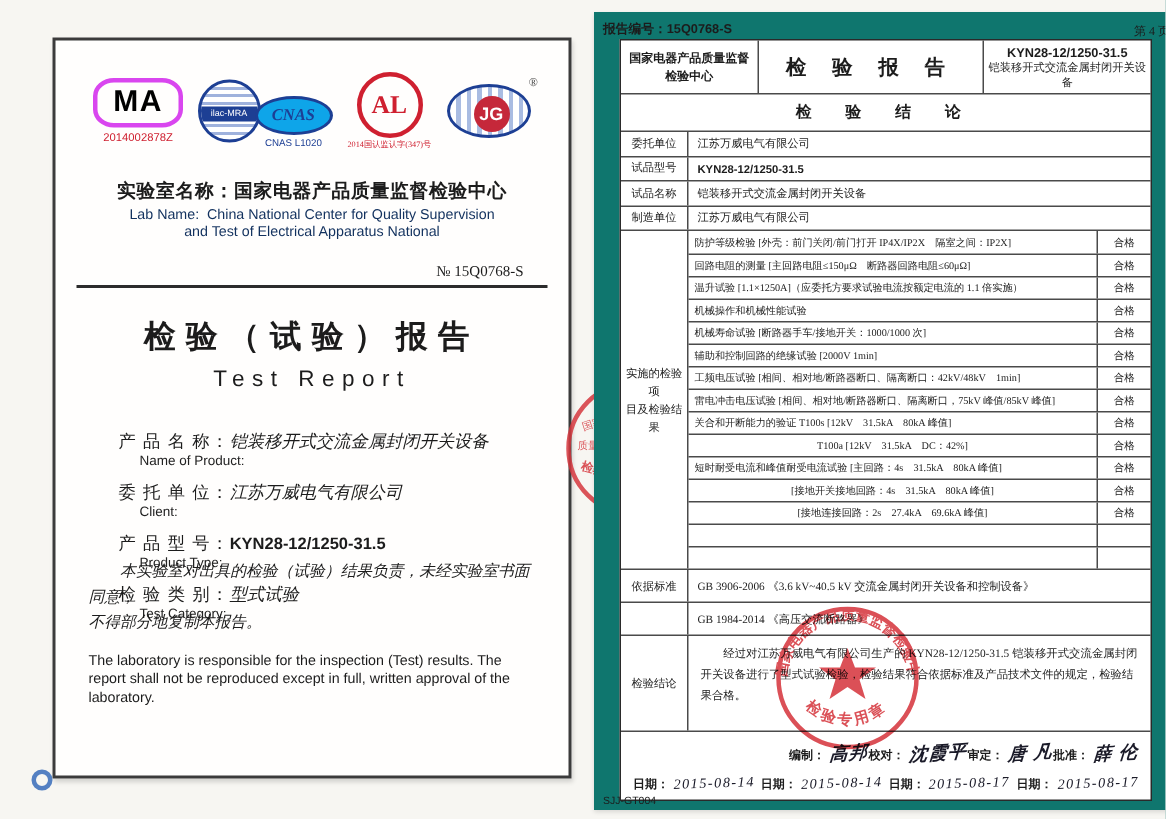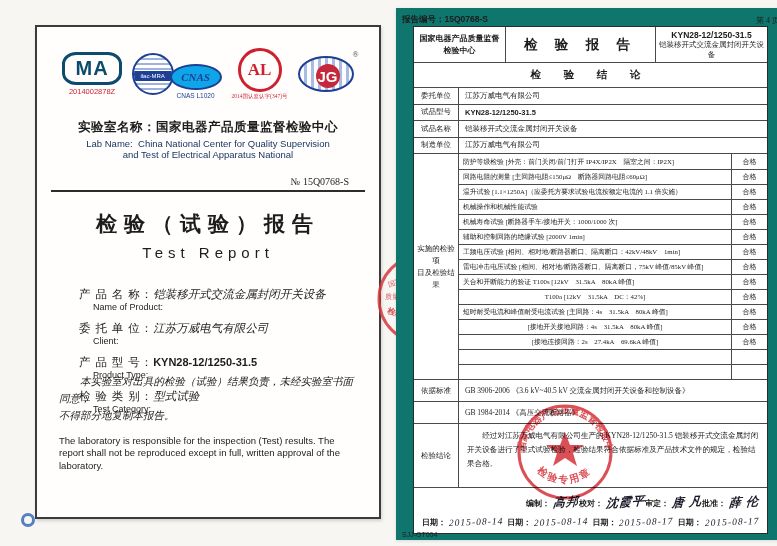--- a/index.html
+++ b/index.html
@@ -4,40 +4,40 @@
 <style>
   * { margin:0; padding:0; box-sizing:border-box; }
   body { background:#e9e9e5; font-family:"Liberation Serif", serif; color:#1c1c1c; }
   .canvas { position:relative; width:777px; height:546px; background:#f7f6f2; overflow:hidden; }
 
   
   .page-left { position:absolute; left:35px; top:25px; width:346px; height:494px;
     background:#fffefd; border:2px solid #3b3b3b; box-shadow:1px 2px 3px rgba(0,0,0,.15); }
   .logo-row { display:flex; align-items:center; justify-content:center; gap:10px; margin-top:16px; height:62px; }
   .logo { position:relative; display:flex; flex-direction:column; align-items:center; }
-  .cma-box { border:3px solid #0c4a6e; border-radius:14px/12px; color:#0c4a6e; font-weight:bold;
+  .cma-box { border:3px solid #d946ef; border-radius:14px/12px; color:#000000; font-weight:bold;
     font-size:20px; padding:2px 10px; font-family:"Liberation Sans",sans-serif; letter-spacing:1px; }
   .cma-cap { color:#cf2030; font-size:7.5px; font-family:"Liberation Sans",sans-serif; margin-top:2px; }
   .ilac { width:42px; height:42px; border-radius:50%; border:2px solid #1d3f94; position:relative;
     background:repeating-linear-gradient(0deg,#ffffff 0 3px,#9fb2dd 3px 5px); overflow:hidden; }
   .ilac-band { position:absolute; left:0; right:0; top:16px; height:10px; background:#1d3f94; color:#fff;
     font-size:6px; text-align:center; line-height:10px; font-family:"Liberation Sans",sans-serif; }
   .cnas { margin-left:-14px; margin-top:14px; }
   .cnas-oval { border:2.5px solid #1d3f94; border-radius:50%; width:52px; height:26px; color:#1d3f94;
     font-weight:bold; font-style:italic; font-size:11px; display:flex; align-items:center; justify-content:center;
     background:#0ea5e9; font-family:"Liberation Serif",serif; }
   .cnas-cap { color:#1d3f94; font-size:6.5px; font-family:"Liberation Sans",sans-serif; margin-top:2px; }
   .cal-circle { width:44px; height:44px; border:3px solid #cf2030; border-radius:50%; color:#cf2030;
     display:flex; align-items:center; justify-content:center; font-weight:bold; font-size:17px;
     font-family:"Liberation Serif",serif; }
   .cal-cap { color:#cf2030; font-size:5.5px; margin-top:1px; }
   .globe { width:56px; height:36px; border-radius:50%; border:2px solid #1d3f94; position:relative;
     background:repeating-linear-gradient(90deg,#ffffff 0 4px,#a9bce2 4px 7px); }
   .globe-core { position:absolute; left:16px; top:6px; width:24px; height:24px; border-radius:50%;
-    background:#c5283a; color:#fff; font-size:15px; font-weight:bold; display:flex; align-items:center;
+    background:#c5283a; color:#fff; font-size:12px; font-weight:bold; display:flex; align-items:center;
     justify-content:center; font-family:"Liberation Sans",sans-serif; }
   .globe-reg { position:absolute; right:-7px; top:-8px; font-size:8px; color:#444; }
   .labname { margin-top:14px; text-align:center; }
   .labname-cn { font-size:12.5px; font-weight:bold; letter-spacing:.5px; }
   .labname-en { font-size:9.5px; margin-top:2px; font-family:"Liberation Sans",sans-serif; color:#12315e; }
   .labname-en2 { font-size:9.5px; font-family:"Liberation Sans",sans-serif; color:#12315e; }
   .report-no { text-align:right; margin:16px 30px 2px 0; font-size:10px; font-family:"Liberation Serif",serif; }
   .rule { border-top:2px solid #2c2c2c; margin:3px 14px 0 14px; }
   .lp-title { text-align:center; margin-top:18px; font-size:21px; font-weight:bold; letter-spacing:7px; }
   .lp-title-en { text-align:center; margin-top:6px; font-size:15px; letter-spacing:5px;

